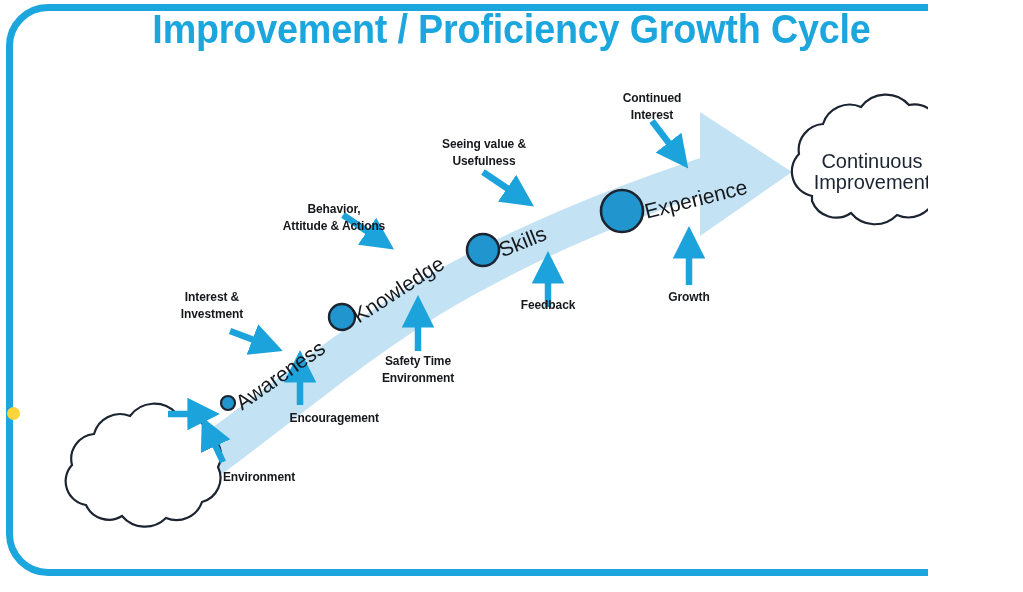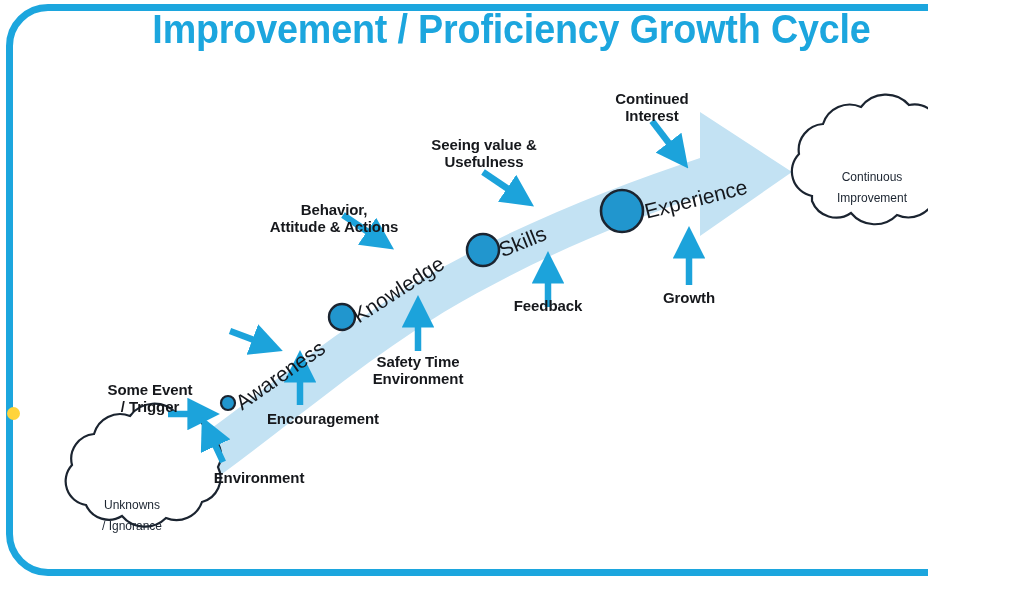--- a/index.html
+++ b/index.html
@@ -58,36 +58,35 @@
     top: 0;
     width: 1023px;
     height: 592px;
     overflow: visible;
   }
   .anno {
     position: absolute;
     color: #16181C;
     font-family: "Liberation Sans", sans-serif;
     font-weight: bold;
-    font-size: 15px;
+    font-size: 12px;
     line-height: 17px;
     text-align: center;
     white-space: pre-line;
     letter-spacing: -0.1px;
   }
   .cloudlabel {
     position: absolute;
     color: #1B2430;
     font-family: "Liberation Sans", sans-serif;
     font-weight: normal;
-    font-size: 12px;
+    font-size: 20px;
     line-height: 21px;
     text-align: center;
     white-space: pre-line;
-    margin-top: 16px;
   }
   .stage {
     position: absolute;
     color: #15181D;
     font-family: "Liberation Sans", sans-serif;
     font-weight: normal;
     font-size: 21px;
     white-space: nowrap;
     transform-origin: left center;
   }
@@ -161,39 +160,37 @@
       <line x1="300" y1="405" x2="300" y2="367"></line>
       <line x1="343" y1="215" x2="380" y2="240"></line>
       <line x1="418" y1="351" x2="418" y2="312"></line>
       <line x1="483" y1="172" x2="520" y2="197"></line>
       <line x1="548" y1="307" x2="548" y2="268"></line>
       <line x1="652" y1="121" x2="678" y2="155"></line>
       <line x1="689" y1="285" x2="689" y2="243"></line>
     </g>
   </svg>
 
-  <div class="cloudlabel" style="left:62px; top:479px; width:140px;">Unknowns
-/ Ignorance</div>
 
   <div class="cloudlabel" style="left:797px; top:151px; width:150px;">Continuous
 Improvement</div>
 
   <div class="stage" style="left:238px; top:393px; transform:rotate(-35deg);">Awareness</div>
 
   <div class="stage" style="left:355px; top:306px; transform:rotate(-33deg);">Knowledge</div>
 
   <div class="stage" style="left:500px; top:239px; transform:rotate(-22deg);">Skills</div>
 
   <div class="stage" style="left:645px; top:200px; transform:rotate(-14deg);">Experience</div>
 
-  <div class="anno" style="left:90px; top:381px; width:120px;">Some Event
-/ Trigger</div>
 
   <div class="anno" style="left:199px; top:469px; width:120px;">Environment</div>
 
+  <div class="anno" style="left:152px; top:289px; width:120px;">Interest &amp;
+Investment</div>
 
   <div class="anno" style="left:243px; top:410px; width:136px;text-align:right;">Encouragement</div>
 
   <div class="anno" style="left:258px; top:201px; width:152px;">Behavior,
 Attitude &amp; Actions</div>
 
   <div class="anno" style="left:358px; top:353px; width:120px;">Safety Time
 Environment</div>
 
   <div class="anno" style="left:424px; top:136px; width:120px;">Seeing value &amp;

